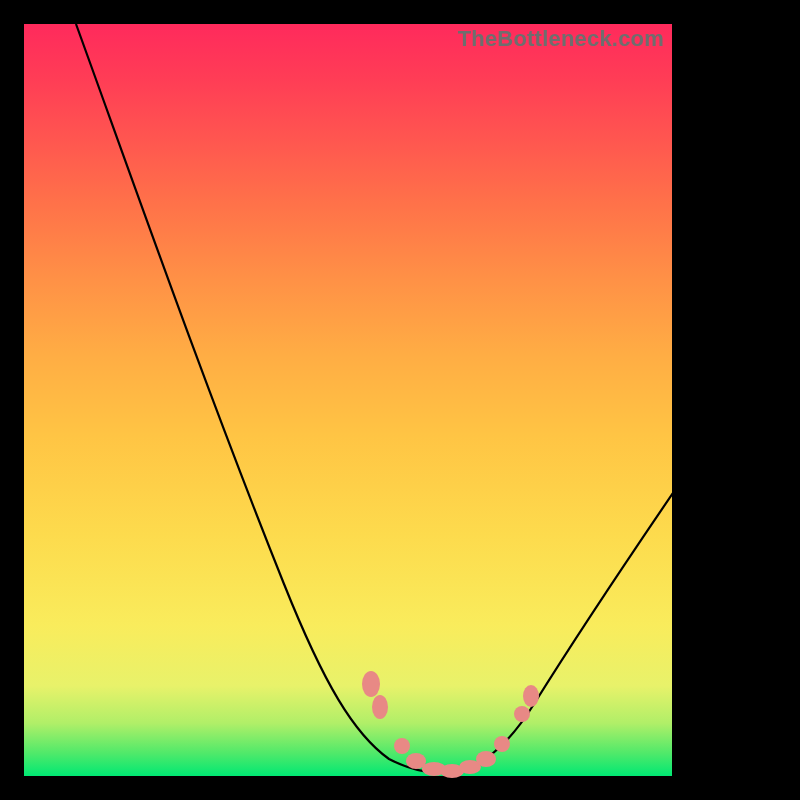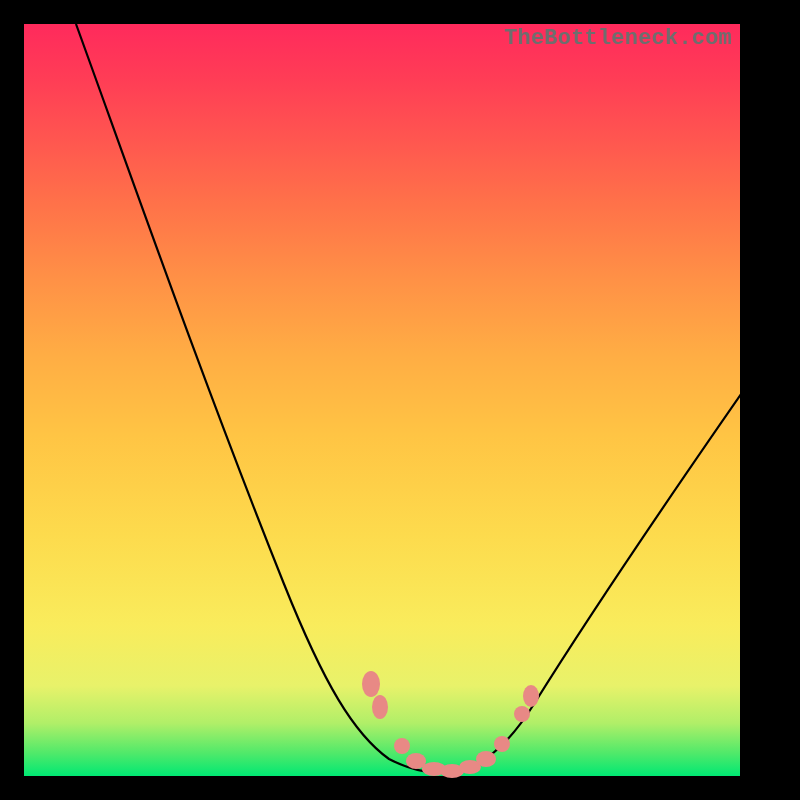--- a/index.html
+++ b/index.html
@@ -14,39 +14,38 @@
   .frame {
     position: absolute;
     left: 0; top: 0;
     width: 800px; height: 800px;
     background: #000;
   }
   .plot {
     position: absolute;
     left: 24px;
     top: 24px;
-    width: 716px;
+    width: 648px;
     height: 752px;
     
     background: linear-gradient(to top,
       #00e873 0%,
       #4fe96a 3%,
       #b0ef68 7%,
       #e8f26a 12%,
       #f9ec5c 20%,
       #fddb4d 32%,
       #ffc544 45%,
       #ffad44 56%,
       #ff9146 66%,
       #ff7249 76%,
       #ff5550 85%,
       #ff3c56 93%,
       #ff2a5c 100%
     );
-    font-family: Liberation Mono, monospace;
   }
   .watermark {
     position: absolute;
     top: 2px;
     right: 8px;
     font-size: 22px;
     font-weight: 600;
     color: #6e6e6e;
     letter-spacing: 0.2px;
     user-select: none;

